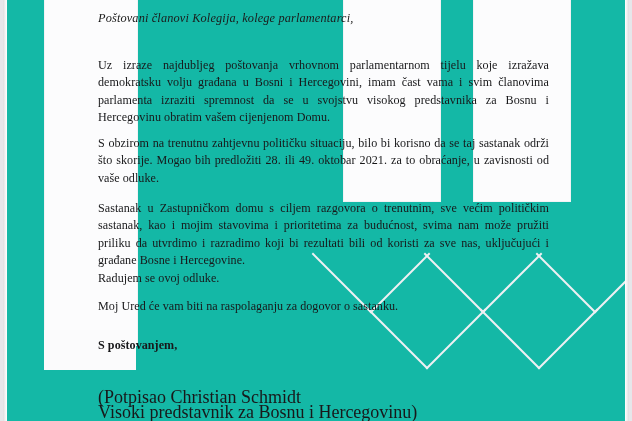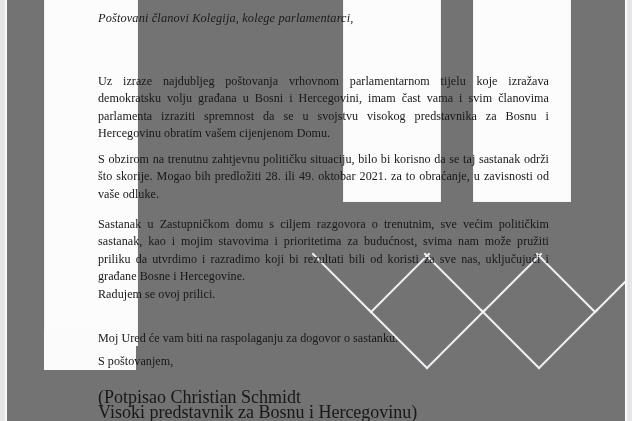--- a/index.html
+++ b/index.html
@@ -11,21 +11,21 @@
     height: 421px;
     background: #ffffff;
     font-family: "Liberation Serif", "DejaVu Serif", serif;
     overflow: hidden;
   }
 
   #document-page {
     position: relative;
     width: 632px;
     height: 421px;
-    background: #737373;
+    background: #14b8a6;
     box-sizing: border-box;
     border-left: 3px solid #e6e6ea;
     border-right: 3px solid #e6e6ea;
     overflow: hidden;
   }
 
   
   #watermark-layer {
     position: absolute;
     inset: 0;
@@ -69,21 +69,20 @@
     letter-spacing: 0.15px;
   }
 
   .para {
     font-size: 12.1px;
     line-height: 17.4px;
     color: #18181a;
     text-align: justify;
     text-justify: inter-word;
     letter-spacing: 0.05px;
-    margin-top: 16px;
   }
 
   .para-short {
     text-align: left;
   }
 
   .signature {
     font-size: 18px;
     line-height: 15.2px;
     color: #18181a;
@@ -130,23 +129,23 @@
   <div id="letter-body">
 
     <div class="text-col greeting" style="top:10px;">Poštovani članovi Kolegija, kolege parlamentarci,</div>
 
     <div class="text-col para" style="top:57px;">Uz izraze najdubljeg poštovanja vrhovnom parlamentarnom tijelu koje izražava demokratsku volju građana u Bosni i Hercegovini, imam čast vama i svim članovima parlamenta izraziti spremnost da se u svojstvu visokog predstavnika za Bosnu i Hercegovinu obratim vašem cijenjenom Domu.</div>
 
     <div class="text-col para" style="top:135px;">S obzirom na trenutnu zahtjevnu političku situaciju, bilo bi korisno da se taj sastanak održi što skorije. Mogao bih predložiti 28. ili 49. oktobar 2021. za to obraćanje, u zavisnosti od vaše odluke.</div>
 
     <div class="text-col para" style="top:200px;">Sastanak u Zastupničkom domu s ciljem razgovora o trenutnim, sve većim političkim sastanak, kao i mojim stavovima i prioritetima za budućnost, svima nam može pružiti priliku da utvrdimo i razradimo koji bi rezultati bili od koristi za sve nas, uključujući i građane Bosne i Hercegovine.</div>
 
-    <div class="text-col para para-short" style="top:270px;">Radujem se ovoj prilici.</div>
+    <div class="text-col para para-short" style="top:270px;">Radujem se ovoj odluke.</div>
 
-    <div class="text-col para para-short" style="top:314px;">Moj Ured će vam biti na raspolaganju za dogovor o sastanku.</div>
+    <div class="text-col para para-short" style="top:298px;">Moj Ured će vam biti na raspolaganju za dogovor o sastanku.</div>
 
-    <div class="text-col para para-short" style="top:337px;">S poštovanjem,</div>
+    <div class="text-col para para-short" style="top:337px;font-weight:bold;">S poštovanjem,</div>
 
     <div class="text-col signature" style="top:390px;">(Potpisao Christian Schmidt
 Visoki predstavnik za Bosnu i Hercegovinu)</div>
 
   </div>
 </div>
 
 </body></html>

